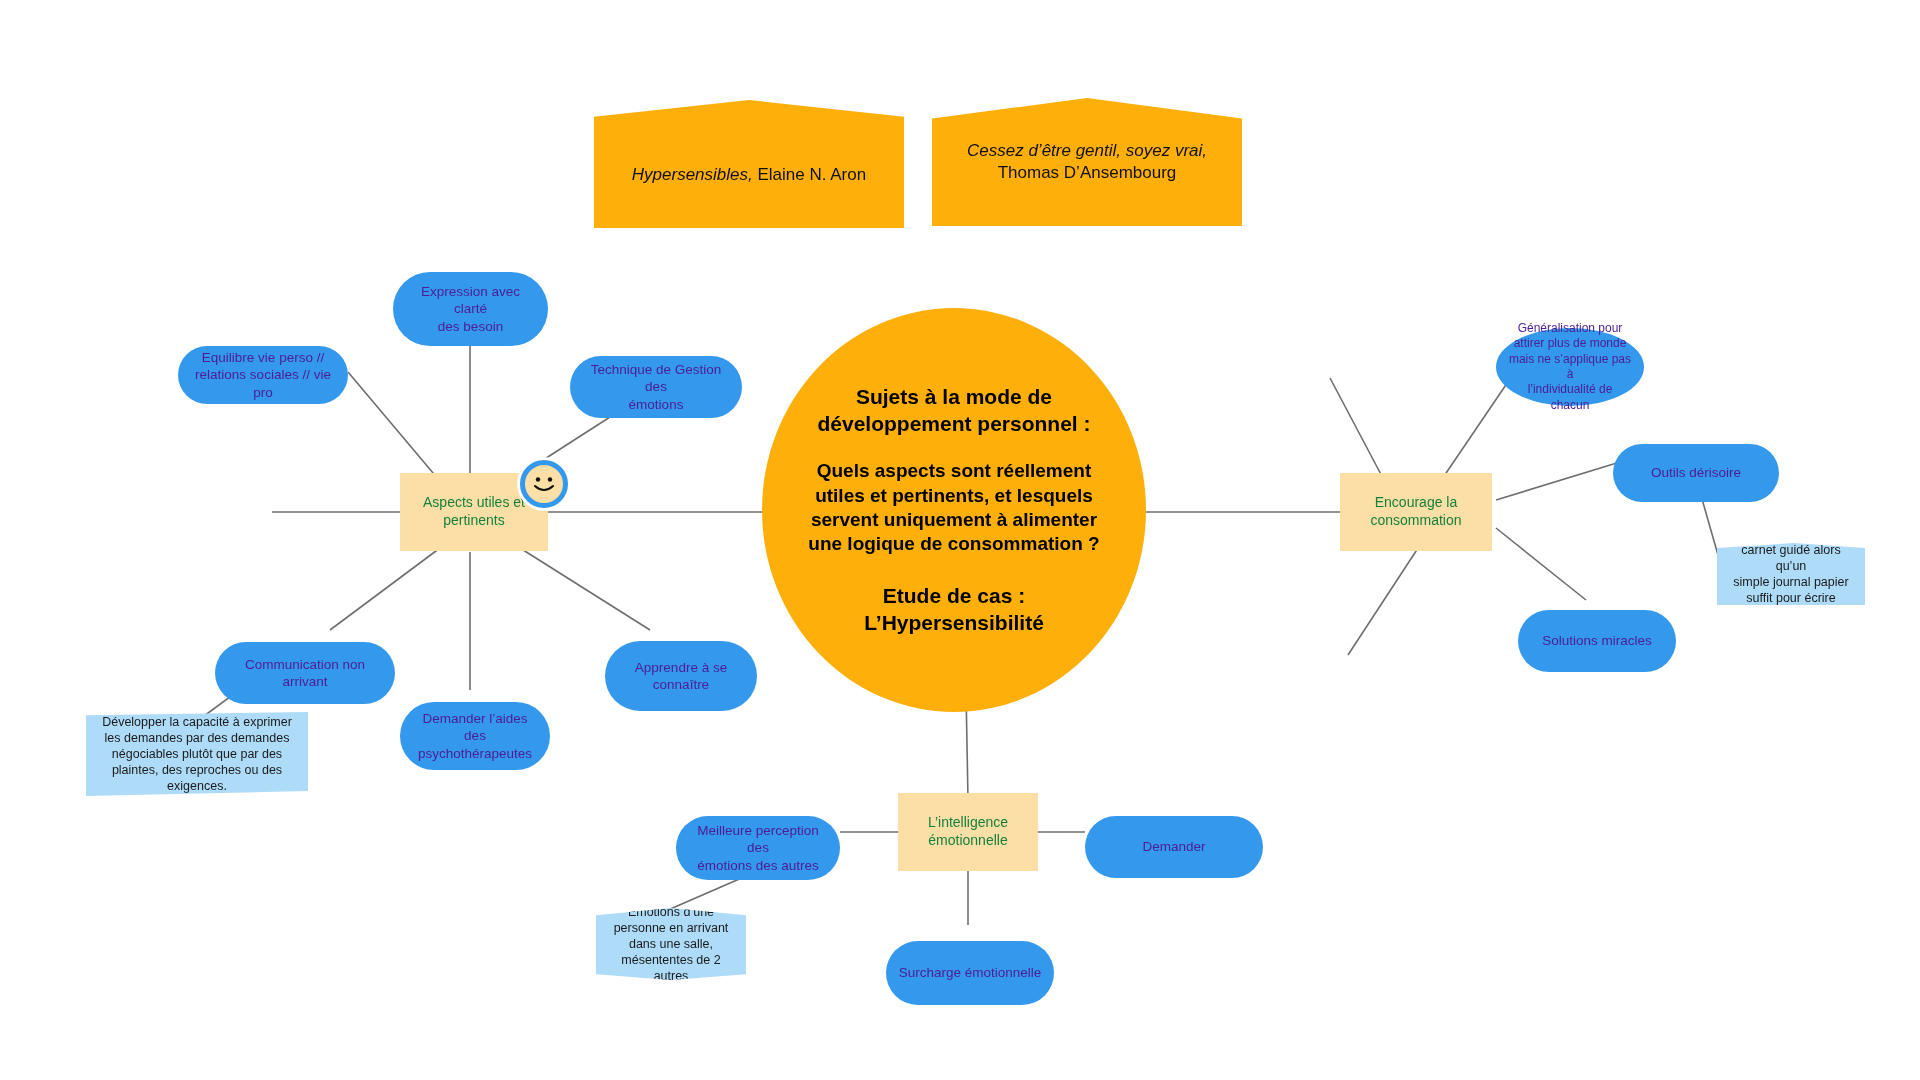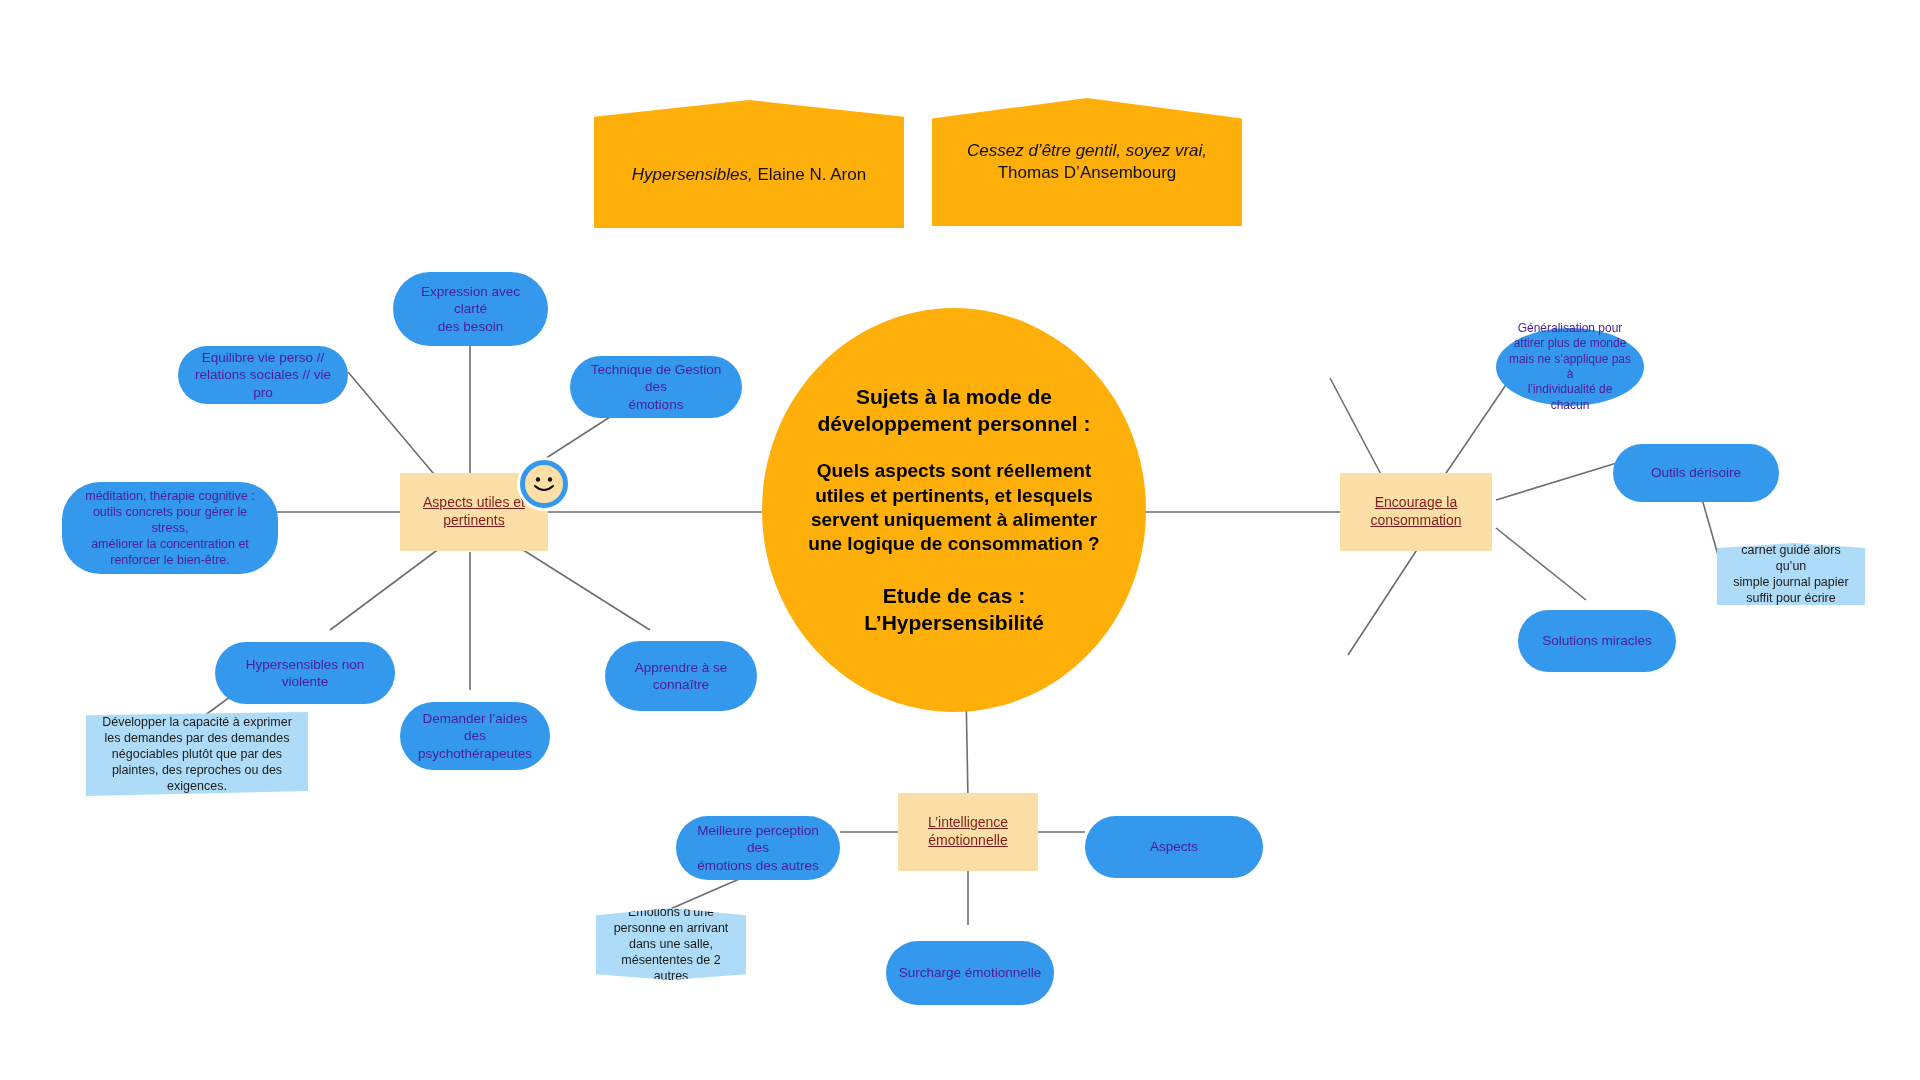--- a/index.html
+++ b/index.html
@@ -48,23 +48,22 @@
     flex-direction: column;
     padding: 10px 26px;
   }
   .core .core-l1 { font-size: 21px; }
   .core .core-l2 { font-size: 19px; margin-top: 22px; }
   .core .core-l3 { font-size: 21px; margin-top: 26px; }
 
   
   .cat {
     background: #FCDFA6;
-    color: #7f1d1d;
+    color: #15803d;
     font-size: 14px;
-    text-decoration: underline;
   }
 
   
   .pill {
     background: #3498ED;
     color: #4c1d95;
     font-size: 13.5px;
     border-radius: 38px;
     padding: 6px 12px;
     margin-top: 16px;
@@ -190,29 +189,23 @@
   <div class="node pill" style="left:178px; top:330px; width:170px; height:58px;">
     <span>Equilibre vie perso //
 relations sociales // vie pro</span>
   </div>
 
   <div class="node pill" style="left:570px; top:340px; width:172px; height:62px;">
     <span>Technique de Gestion des
 émotions</span>
   </div>
 
-  <div class="node pill" style="left:62px; top:466px; width:216px; height:92px; font-size:12.5px;">
-    <span>méditation, thérapie cognitive :
-outils concrets pour gérer le stress,
-améliorer la concentration et
-renforcer le bien-être.</span>
-  </div>
 
   <div class="node pill" style="left:215px; top:626px; width:180px; height:62px;">
-    <span>Hypersensibles non violente</span>
+    <span>Communication non arrivant</span>
   </div>
 
   <div class="node pill" style="left:400px; top:686px; width:150px; height:68px;">
     <span>Demander l’aides des
 psychothérapeutes</span>
   </div>
 
   <div class="node pill" style="left:605px; top:625px; width:152px; height:70px;">
     <span>Apprendre à se connaître</span>
   </div>
@@ -257,21 +250,21 @@
     <span>L’intelligence
 émotionnelle</span>
   </div>
 
   <div class="node pill" style="left:676px; top:800px; width:164px; height:64px;">
     <span>Meilleure perception des
 émotions des autres</span>
   </div>
 
   <div class="node pill" style="left:1085px; top:800px; width:178px; height:62px;">
-    <span>Aspects</span>
+    <span>Demander</span>
   </div>
 
   <div class="node pill" style="left:886px; top:925px; width:168px; height:64px;">
     <span>Surcharge émotionnelle</span>
   </div>
 
   <div class="node note n2" style="left:596px; top:908px; width:150px; height:72px; font-size:12.5px;">
     <span>Emotions d’une
 personne en arrivant
 dans une salle,

